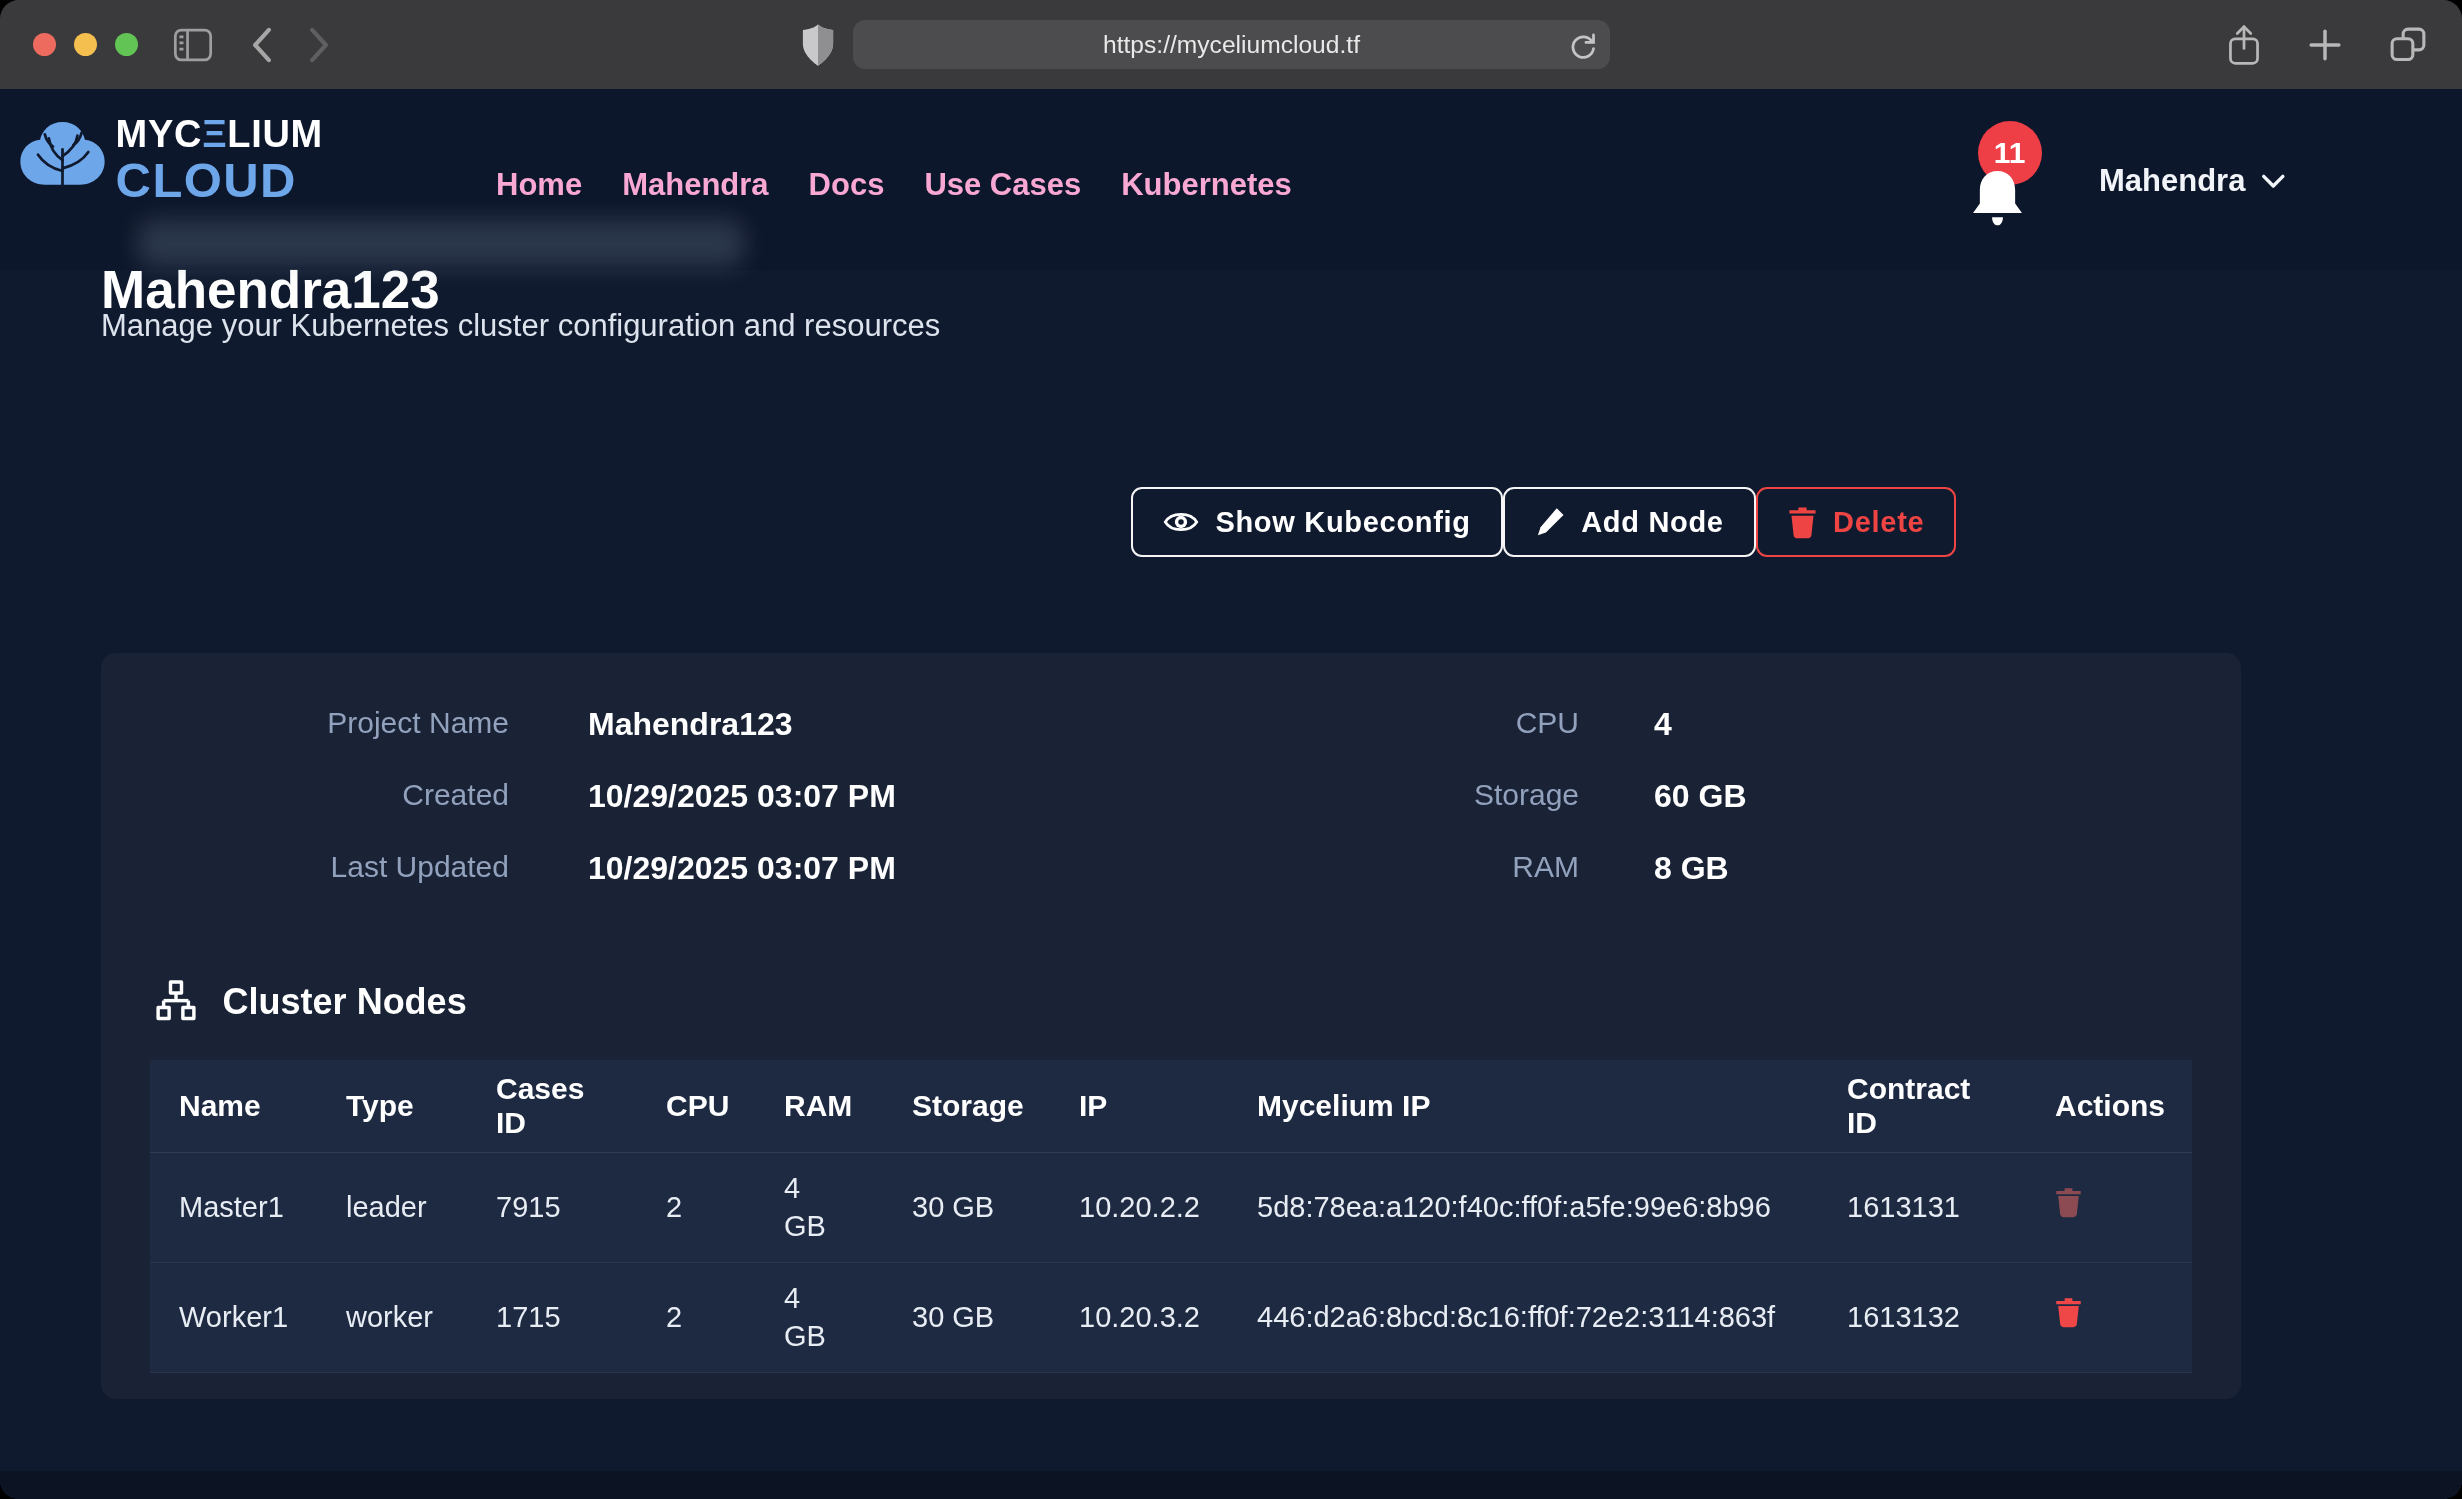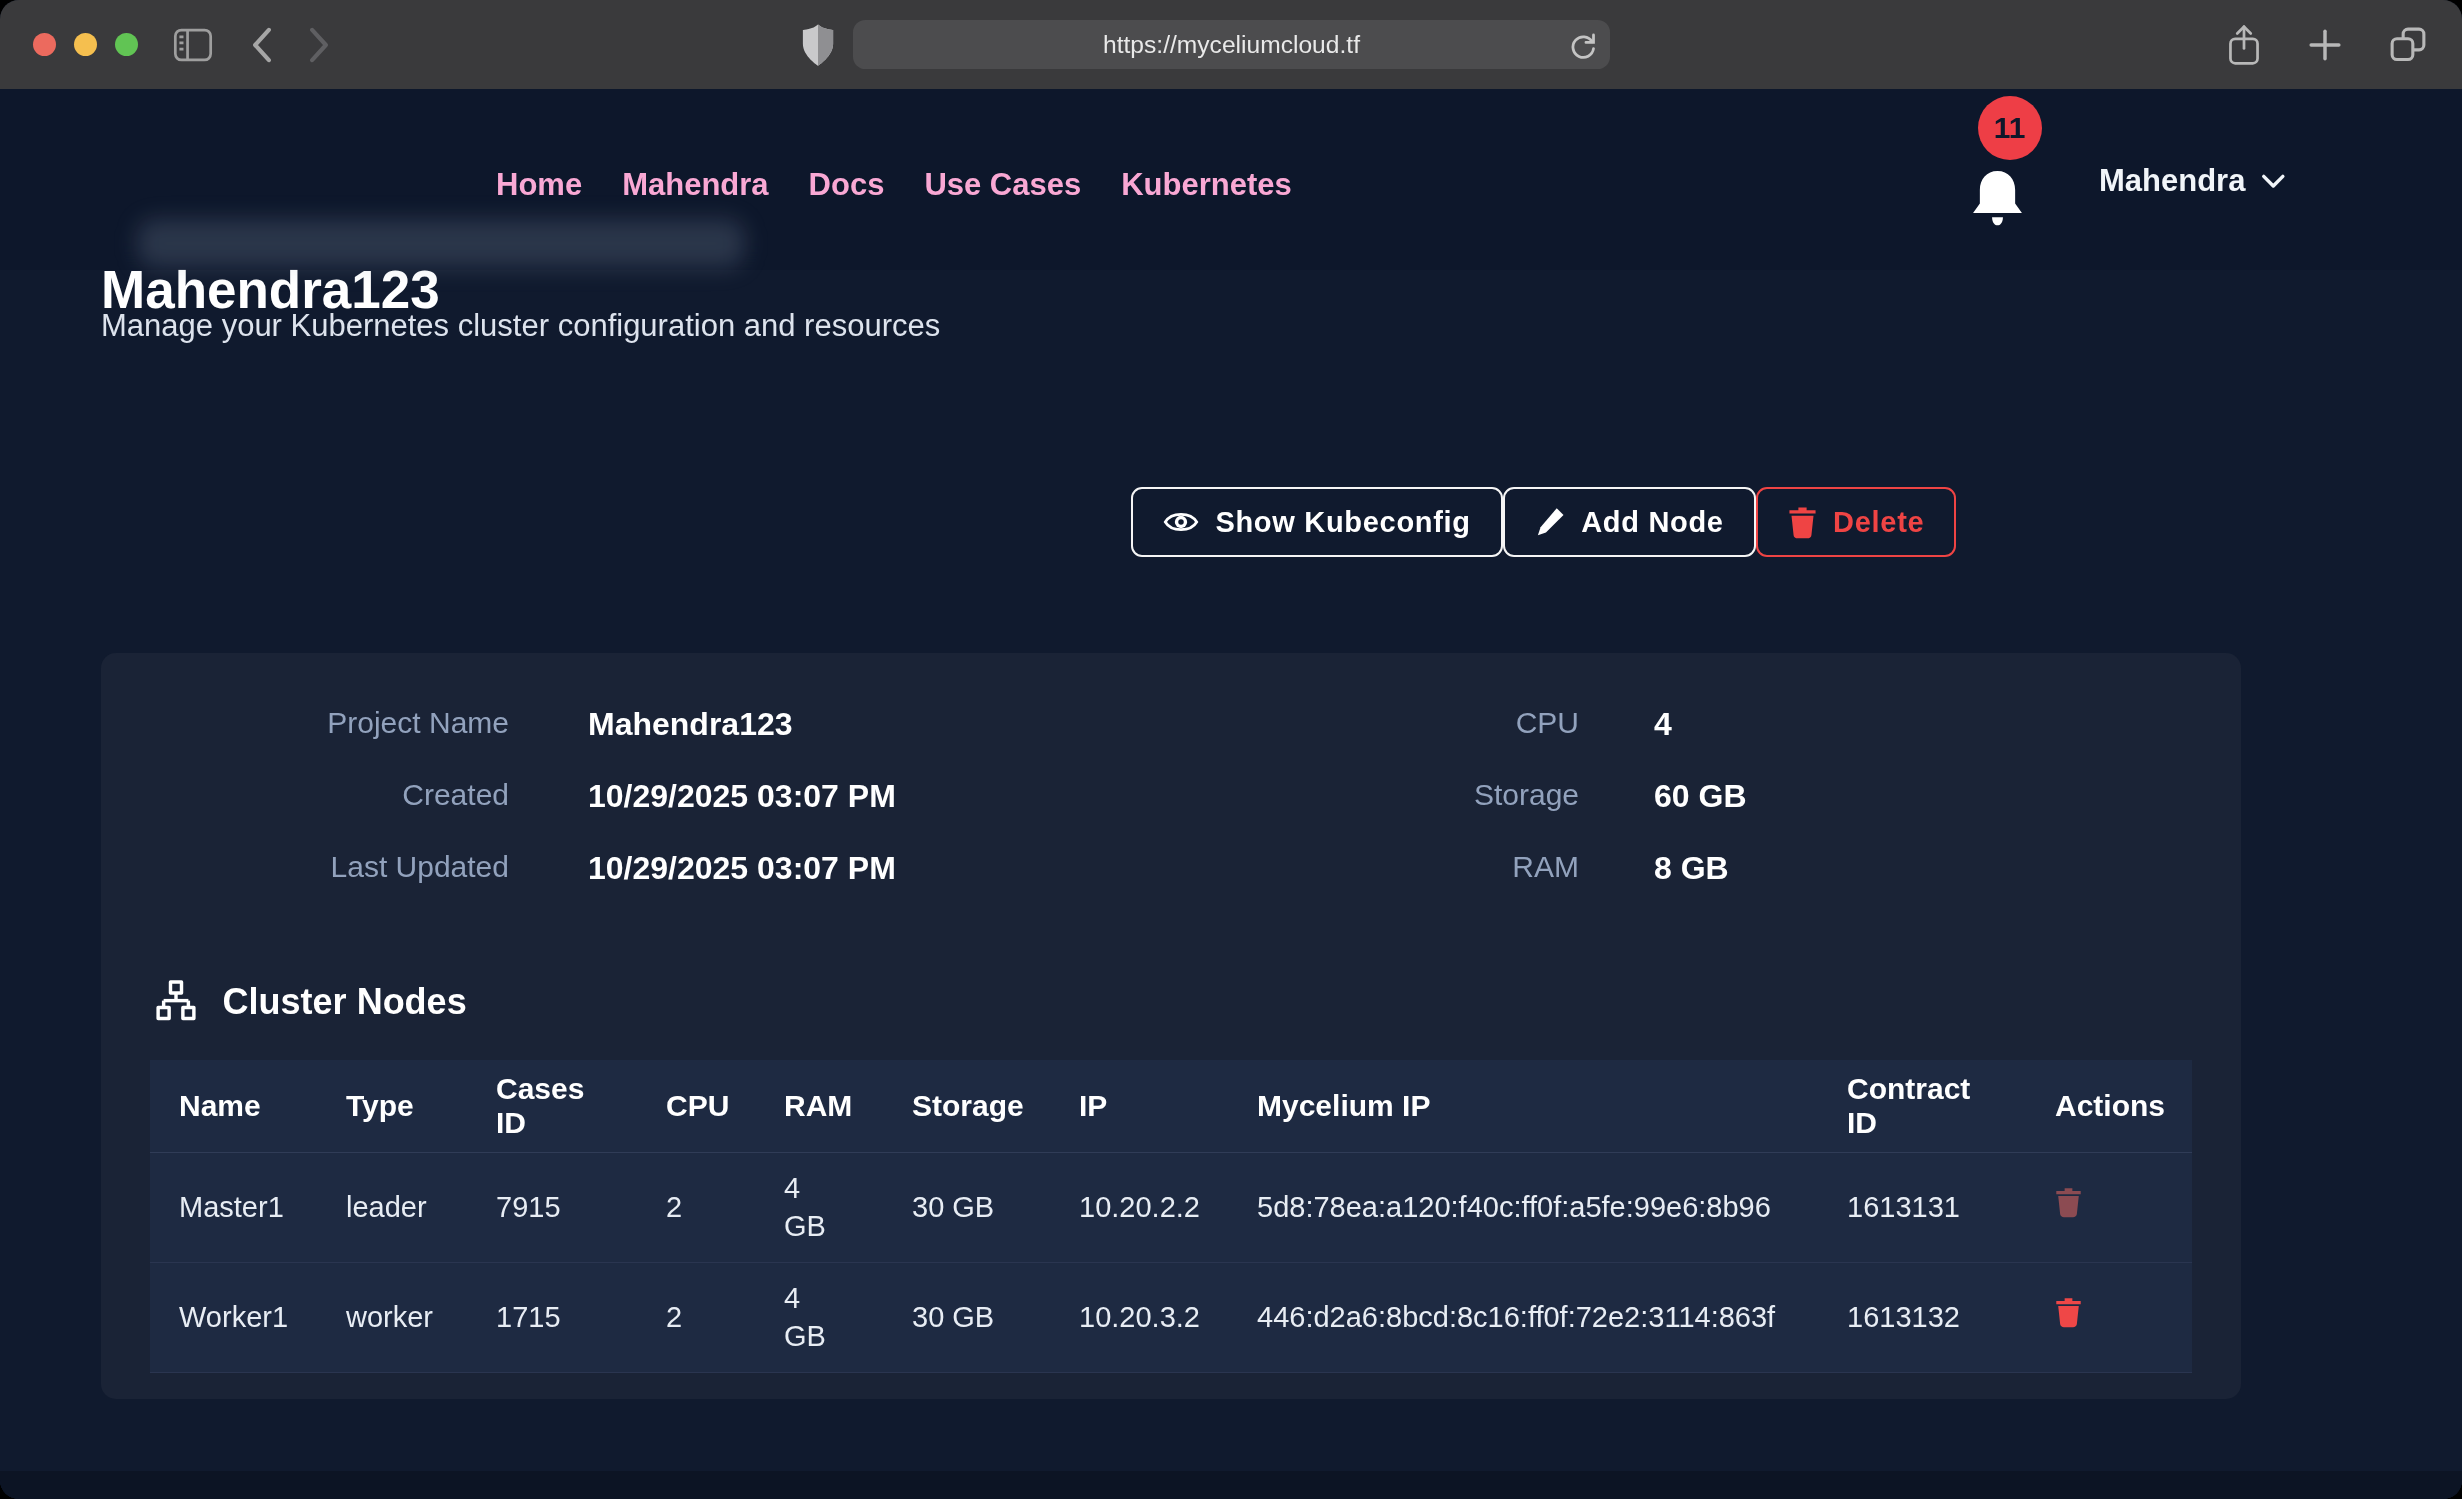--- a/index.html
+++ b/index.html
@@ -22,22 +22,22 @@
   .smudge{position:absolute;left:137px;top:130px;width:608px;height:49px;border-radius:18px;
     background:rgba(150,162,185,0.22);filter:blur(11px);}
   .logo{position:absolute;left:19px;top:26px;display:flex;align-items:center;z-index:2;}
   .logo-text{margin-left:9.6px;line-height:1;}
   .brand1{font-size:38px;font-weight:800;color:#fff;letter-spacing:0.7px;}
   .brand1 .e{color:#6ea6ea;}
   .brand2{font-size:49px;font-weight:800;color:#6ea6ea;letter-spacing:1.4px;margin-top:2.7px;}
   .nav{position:absolute;left:496px;top:63px;display:flex;gap:40px;z-index:2;}
   .nav-item{font-size:31px;font-weight:600;color:#f9a8d4;cursor:pointer;margin-top:15px;}
   .bell-wrap{position:absolute;left:1968px;top:0;width:103px;height:181px;z-index:2;}
-  .badge{position:absolute;left:9.6px;top:7px;min-width:64px;height:64px;border-radius:33px;background:#ee3e46;
-    display:flex;align-items:center;justify-content:center;color:#0f172a;font-size:30px;font-weight:700;}
+  .badge{position:absolute;left:9.6px;top:32px;min-width:64px;height:64px;border-radius:33px;background:#ee3e46;
+    display:flex;align-items:center;justify-content:center;color:#ffffff;font-size:30px;font-weight:700;}
   .bell{position:absolute;left:1.4px;top:79px;}
   .user-menu{position:absolute;left:2099px;top:74px;display:flex;align-items:center;gap:16px;z-index:2;
     font-size:31px;font-weight:600;color:#f1f5f9;cursor:pointer;}
   .page-title{position:absolute;left:101px;top:134px;font-size:53px;font-weight:700;color:#fff;z-index:2;}
   .page-subtitle{position:absolute;left:101px;top:219px;font-size:31px;color:#dde3ed;z-index:2;}
   
   .actions{position:absolute;left:1131px;top:398px;display:flex;z-index:2;}
   .btn{height:70px;border-radius:11px;border:2.1px solid #f5f5f5;background:transparent;color:#fff;
     display:flex;align-items:center;gap:16.4px;padding:0 30px;font-size:29px;font-weight:600;letter-spacing:0.7px;cursor:pointer;
     font-family:"Liberation Sans","DejaVu Sans",sans-serif;}
@@ -135,20 +135,38 @@
     </div>
   </div>
 
   <div class="site">
 
     <h1 class="page-title">Mahendra123</h1>
     <div class="page-subtitle">Manage your Kubernetes cluster configuration and resources</div>
 
     <div class="app-header">
       <div class="smudge"></div>
+      <div class="logo">
+        <svg width="87" height="83" viewBox="0 0 128 122">
+          <path fill="#6ea6ea" d="M64 6 C46 6 34 18 31 32 C14 34 2 47 2 64 C2 84 18 98 38 98 L90 98 C110 98 126 84 126 64 C126 47 114 34 97 32 C94 18 82 6 64 6 Z"></path>
+          <g stroke="#101a2e" stroke-width="4" fill="none" stroke-linecap="round">
+            <path d="M64 98 V46"></path>
+              <path d="M64 62 C52 54 46 44 44 30"></path>
+              <path d="M64 56 C76 48 84 40 86 26"></path>
+            <path d="M64 78 C48 74 36 66 28 54"></path>
+              <path d="M64 74 C80 70 94 62 102 50"></path>
+            <path d="M50 42 C44 38 40 32 38 24"></path>
+              <path d="M80 40 C86 36 90 30 92 22"></path>
+          </g>
+        </svg>
+        <div class="logo-text">
+          <div class="brand1"><span>MYC</span><span class="e">Ξ</span><span>LIUM</span></div>
+          <div class="brand2">CLOUD</div>
+        </div>
+      </div>
       <nav class="nav">
         <span class="nav-item">Home</span>
         <span class="nav-item">Mahendra</span>
         <span class="nav-item">Docs</span>
         <span class="nav-item">Use Cases</span>
         <span class="nav-item">Kubernetes</span>
       </nav>
       <div class="bell-wrap">
         <div class="badge">11</div>
         <svg class="bell" width="57" height="63" viewBox="0 0 84 92">

